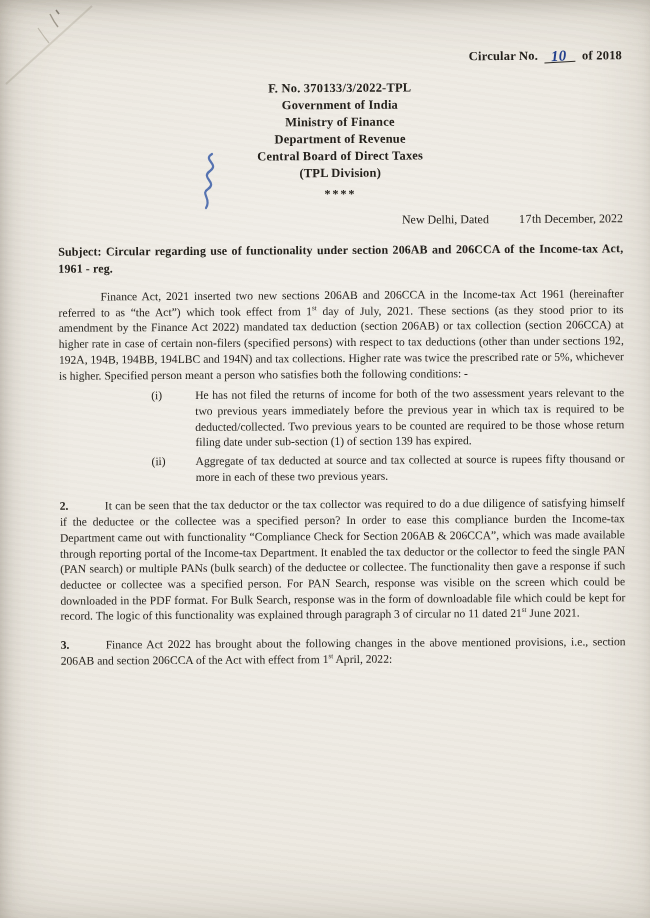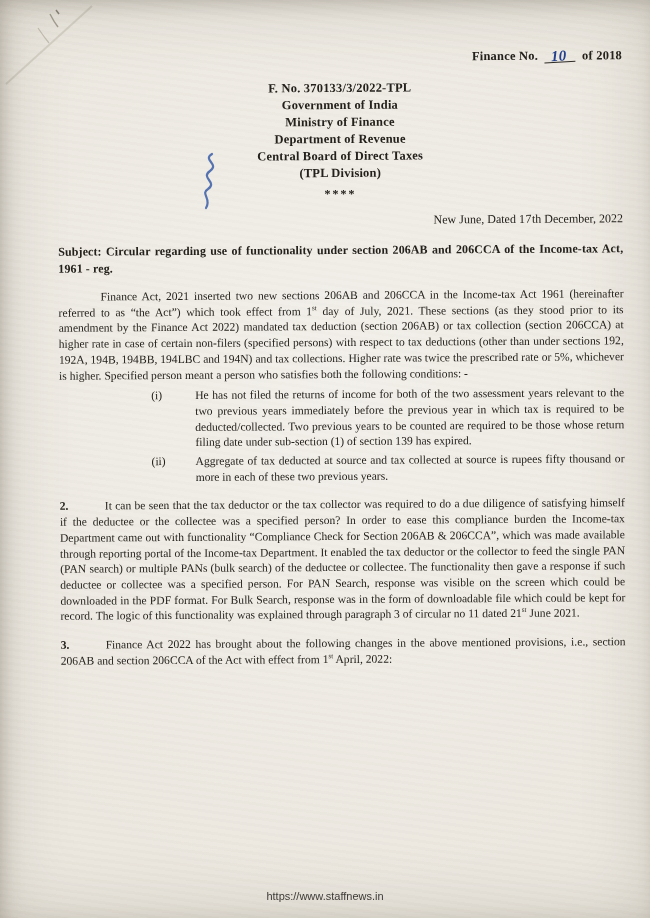--- a/index.html
+++ b/index.html
@@ -43,21 +43,21 @@
     border-bottom:1.6px solid #2e2b26;
     transform:rotate(-3deg) translateY(1px);
     line-height:12px;
   }
   .center-block{
     margin-top:15px;text-align:center;font-weight:bold;
     font-size:12.5px;line-height:17px;letter-spacing:.2px;
   }
   .stars{margin-top:4px;font-size:12px;letter-spacing:2px;}
   .dateline{margin-top:10px;text-align:right;font-size:12px;}
-  .dateline .day{font-weight:normal;letter-spacing:.5px;}
+  .dateline .day{font-weight:normal;letter-spacing:.5px;margin-left:27px;}
   .subject{
     margin:14px 0 0 0;font-weight:bold;font-size:12px;line-height:16.5px;
     text-align:justify;letter-spacing:.1px;
   }
   .para{
     margin:13px 0 0 0;font-size:11.6px;line-height:15.7px;
     text-align:justify;color:#26231e;
   }
   .para.indent{text-indent:42px;}
   .pnum{display:inline-block;width:45px;font-weight:bold;text-indent:0;}
@@ -83,37 +83,37 @@
     <path d="M56 10 l3 4" stroke="#4e473c" stroke-width="1.6" fill="none" opacity="0.6"></path>
   </svg>
 
   <svg class="ink-mark" width="30" height="60" viewBox="0 0 30 60">
     <path d="M16 2 C6 8 24 12 14 19 C4 26 22 30 12 37 C4 42 16 46 10 56" stroke="#2f55a4" stroke-width="2.2" fill="none" stroke-linecap="round" opacity="0.8"></path>
   </svg>
 
   <div class="content">
 
     <div class="circular-line">
-      <span>Finance No.</span>
+      <span>Circular No.</span>
       <span class="hand">10</span>
       <span>of 2018</span>
     </div>
 
     <div class="center-block">
       <div>F. No. 370133/3/2022-TPL</div>
       <div>Government of India</div>
       <div>Ministry of Finance</div>
       <div>Department of Revenue</div>
       <div>Central Board of Direct Taxes</div>
       <div>(TPL Division)</div>
       <div class="stars">****</div>
     </div>
 
     <div class="dateline">
-      <span>New June, Dated </span><span class="day">17</span><span>th December, 2022</span>
+      <span>New Delhi, Dated </span><span class="day">17</span><span>th December, 2022</span>
     </div>
 
     <p class="subject">Subject: Circular regarding use of functionality under section 206AB and 206CCA of the Income-tax Act, 1961 - reg.</p>
 
     <p class="para indent"><span>Finance Act, 2021 inserted two new sections 206AB and 206CCA in the Income-tax Act 1961 (hereinafter referred to as “the Act”) which took effect from 1</span><sup>st</sup><span> day of July, 2021. These sections (as they stood prior to its amendment by the Finance Act 2022) mandated tax deduction (section 206AB) or tax collection (section 206CCA) at higher rate in case of certain non-filers (specified persons) with respect to tax deductions (other than under sections 192, 192A, 194B, 194BB, 194LBC and 194N) and tax collections. Higher rate was twice the prescribed rate or 5%, whichever is higher. Specified person meant a person who satisfies both the following conditions: -</span></p>
 
     <div class="list">
       <div class="list-item">
         <span class="marker">(i)</span>
         <span class="item-text">He has not filed the returns of income for both of the two assessment years relevant to the two previous years immediately before the previous year in which tax is required to be deducted/collected. Two previous years to be counted are required to be those whose return filing date under sub-section (1) of section 139 has expired.</span>
@@ -123,15 +123,14 @@
         <span class="item-text">Aggregate of tax deducted at source and tax collected at source is rupees fifty thousand or more in each of these two previous years.</span>
       </div>
     </div>
 
     <p class="para"><span class="pnum">2.</span><span>It can be seen that the tax deductor or the tax collector was required to do a due diligence of satisfying himself if the deductee or the collectee was a specified person? In order to ease this compliance burden the Income-tax Department came out with functionality “Compliance Check for Section 206AB &amp; 206CCA”, which was made available through reporting portal of the Income-tax Department. It enabled the tax deductor or the collector to feed the single PAN (PAN search) or multiple PANs (bulk search) of the deductee or collectee. The functionality then gave a response if such deductee or collectee was a specified person. For PAN Search, response was visible on the screen which could be downloaded in the PDF format. For Bulk Search, response was in the form of downloadable file which could be kept for record. The logic of this functionality was explained through paragraph 3 of circular no 11 dated 21</span><sup>st</sup><span> June 2021.</span></p>
 
     <p class="para"><span class="pnum">3.</span><span>Finance Act 2022 has brought about the following changes in the above mentioned provisions, i.e., section 206AB and section 206CCA of the Act with effect from 1</span><sup>st</sup><span> April, 2022:</span></p>
 
   </div>
 
-  <div class="footer">https://www.staffnews.in</div>
 
 </div>
 
 </body></html>

